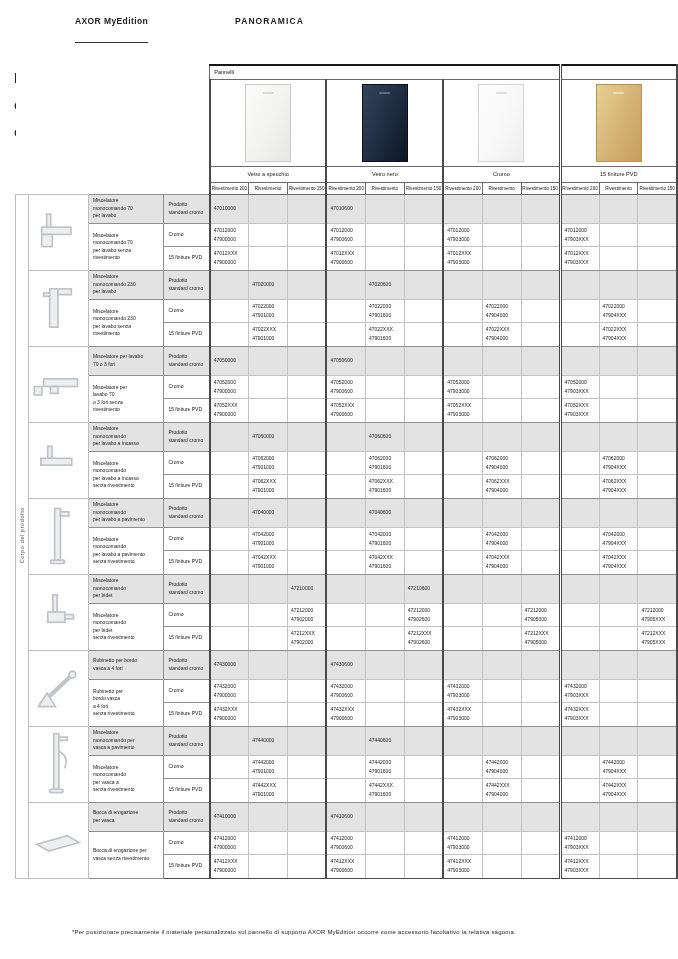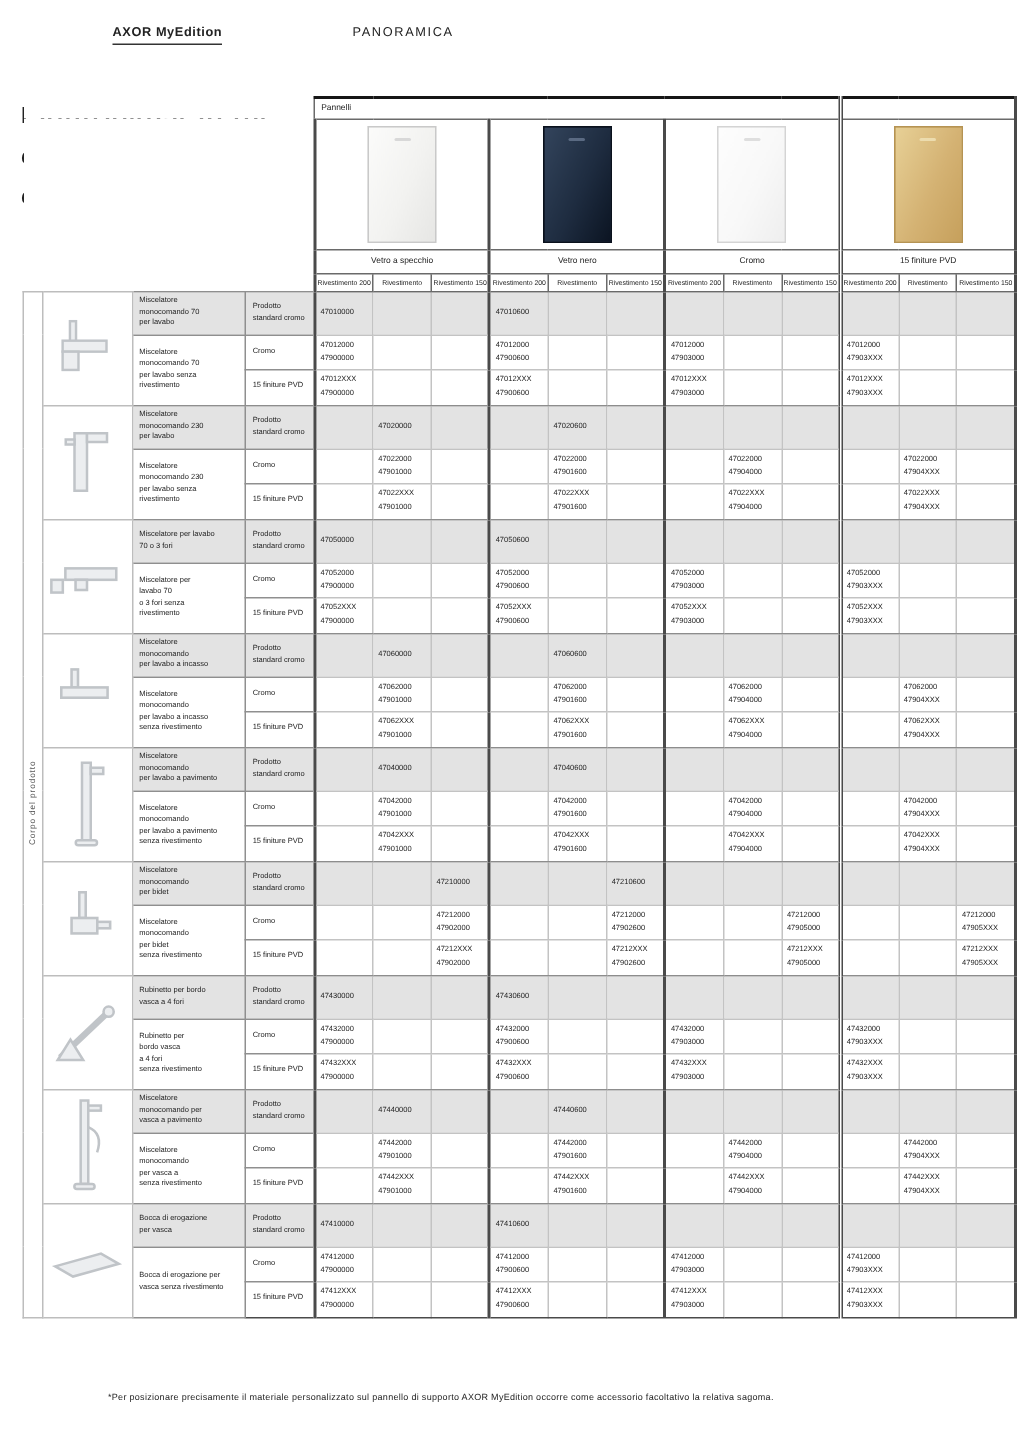--- a/index.html
+++ b/index.html
@@ -1,21 +1,21 @@
 <!DOCTYPE html>
 <html><head>
 <meta charset="utf-8">
 <style>
   html,body{margin:0;padding:0}
   body{width:678px;height:959px;background:#fff;position:relative;
        font-family:"Liberation Sans",sans-serif;color:#222;overflow:hidden;
        -webkit-text-size-adjust:none}
   .brand{position:absolute;left:75px;top:16px;font-size:8.5px;font-weight:bold;
-         letter-spacing:.4px;border-bottom:1px solid #333;padding-bottom:3px}
-  .pagename{position:absolute;left:235px;top:16px;font-size:8.5px;font-weight:normal;letter-spacing:1.1px}
+         letter-spacing:.4px;border-bottom:1px solid #333;padding-bottom:16px}
+  .pagename{position:absolute;left:235px;top:16px;font-size:8.5px;font-weight:bold;letter-spacing:1.1px}
   .title{position:absolute;left:14px;top:64px;font-size:15.5px;font-weight:bold;
          letter-spacing:2.4px;line-height:1.75;white-space:pre-line}
   table{border-collapse:collapse;position:absolute;left:15px;top:64px;table-layout:fixed}
   td,th{padding:0;font-weight:normal;vertical-align:middle;overflow:hidden}
   .nob{border:none !important;background:#fff}
   thead td,thead th{border:1px solid #6a6a6a;background:#fff}
   tr.hr1 td,tr.hr1 th{border-top:2px solid #161616}
   .pl{font-size:5.6px;text-align:left;padding:2px 0 2px 4px;font-weight:normal}
   tr.hr1{height:14px}
   tr.hr2{height:86px}

